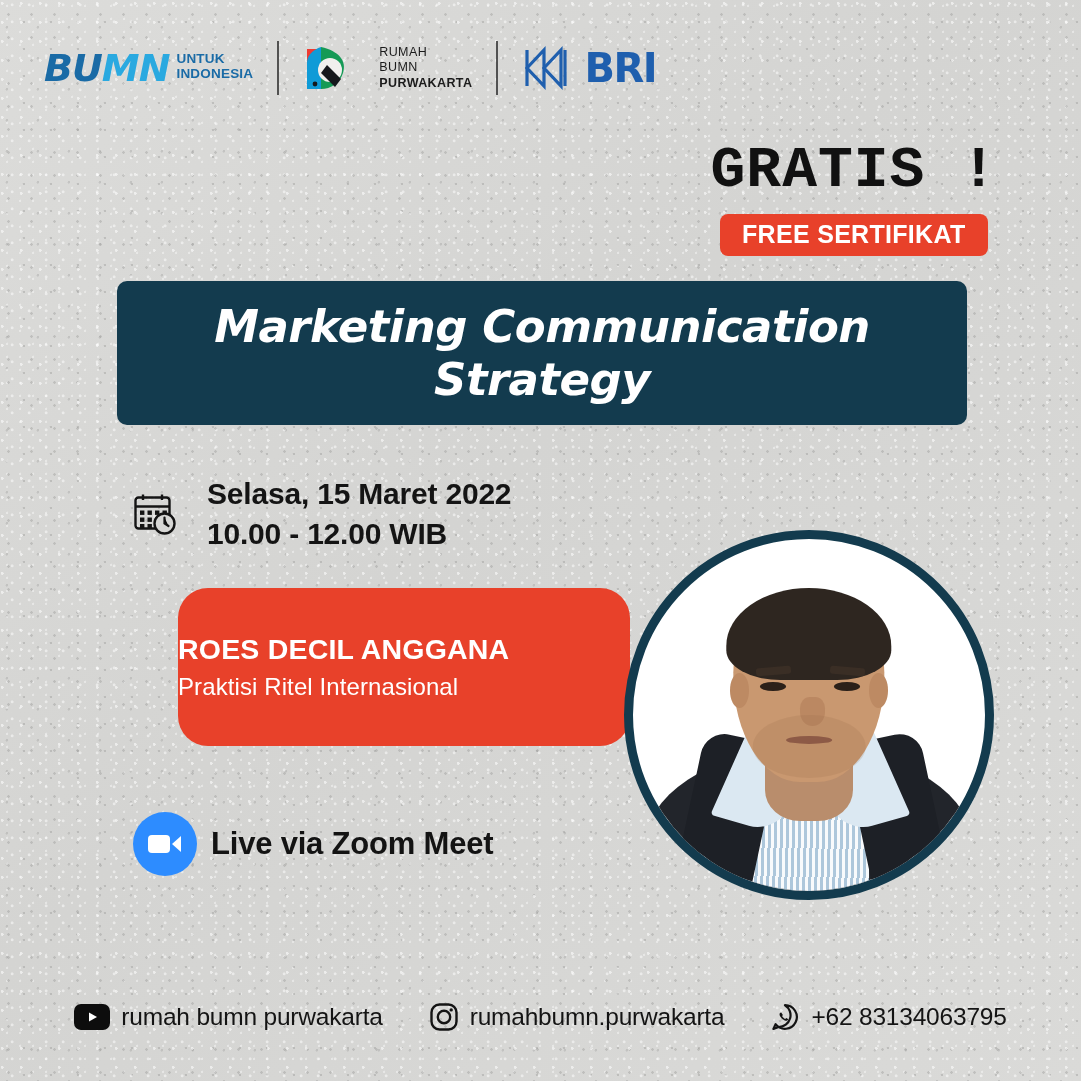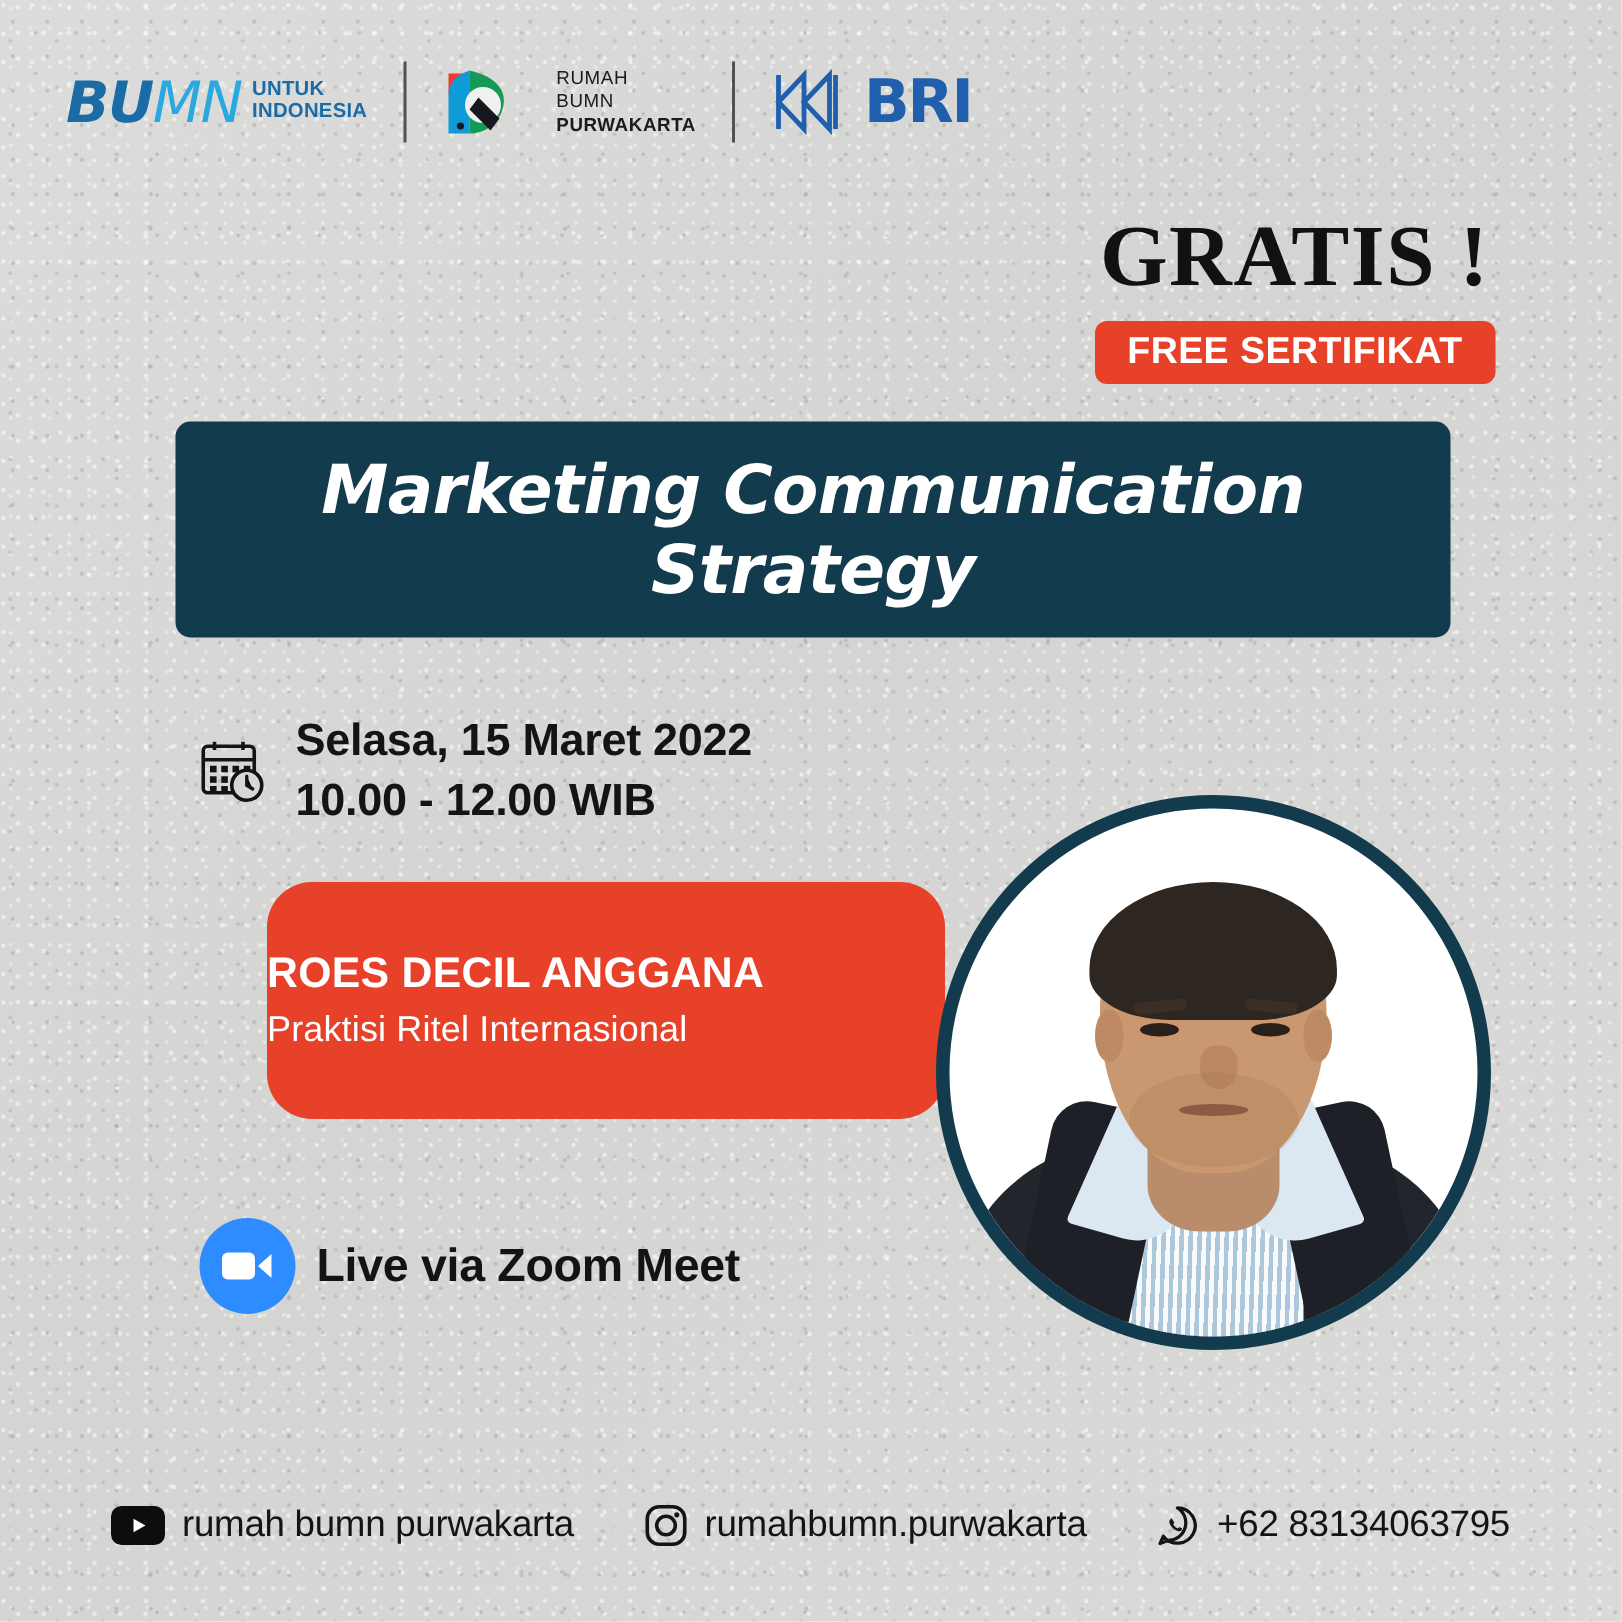--- a/index.html
+++ b/index.html
@@ -40,21 +40,21 @@
     gap: 7px;
   }
   .bumn-word {
     font-size: 38px;
     font-weight: 700;
     letter-spacing: -1px;
     line-height: 1;
     font-style: italic;
   }
   .bumn-word .b1 { color: #1a6ba6; font-family: "DejaVu Sans", sans-serif; font-weight: 700; }
-  .bumn-word .b2 { color: #2aa9e0; font-family: "DejaVu Sans", sans-serif; font-weight: 400; }
+  .bumn-word .b2 { color: #2aa9e0; font-family: "DejaVu Sans", sans-serif; font-weight: 700; }
   .bumn-sub {
     color: #1a6ba6;
     font-size: 13.5px;
     font-weight: 700;
     line-height: 1.08;
     letter-spacing: 0.2px;
     padding-bottom: 2px;
   }
   .divider {
     width: 2px;
@@ -88,21 +88,21 @@
     right: 84px;
     top: 142px;
     text-align: center;
   }
   .gratis-text {
     font-size: 58px;
     font-weight: 700;
     color: #111111;
     letter-spacing: 1px;
     line-height: 1;
-    font-family: Liberation Serif, serif;
+    font-family: Liberation Mono, monospace;
   }
   .sertifikat-badge {
     margin-top: 14px;
     background: #e8412a;
     color: #ffffff;
     font-size: 25px;
     font-weight: 700;
     letter-spacing: 0.3px;
     padding: 7px 22px 8px 22px;
     border-radius: 8px;
@@ -133,21 +133,21 @@
     font-family: "DejaVu Sans", sans-serif;
   }
 
   
   .date-row {
     position: absolute;
     left: 131px;
     top: 474px;
     display: flex;
     align-items: center;
-    gap: 18px;
+    gap: 28px;
   }
   .date-lines {
     color: #141414;
     font-size: 30px;
     font-weight: 700;
     line-height: 1.32;
     letter-spacing: -0.2px;
   }
 
   

